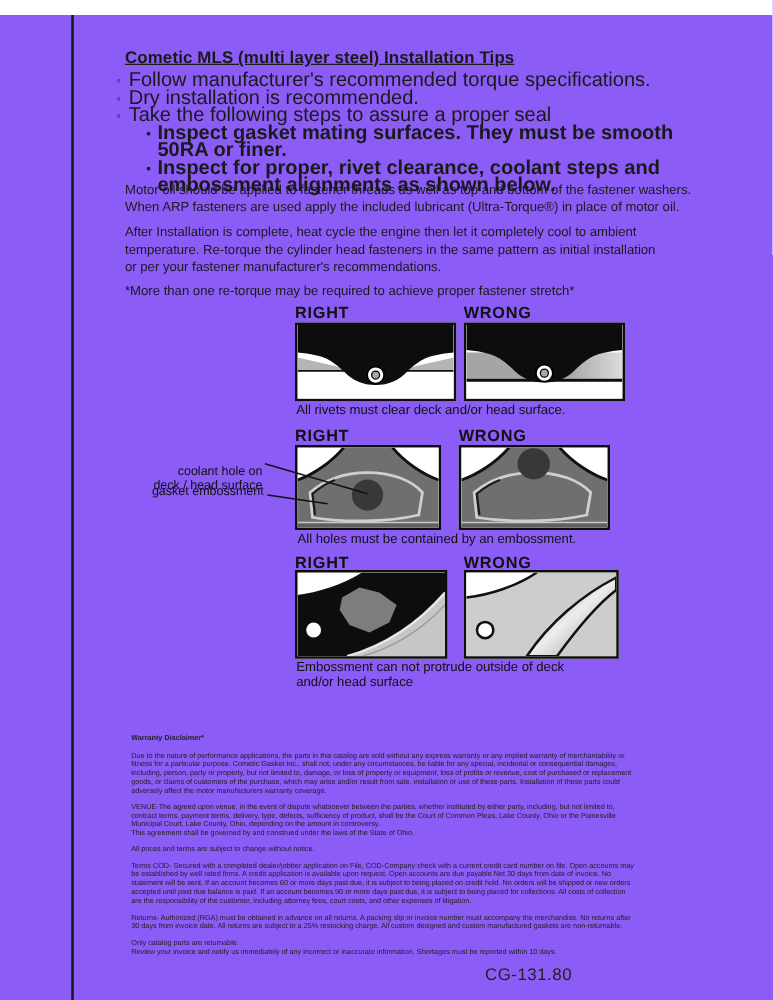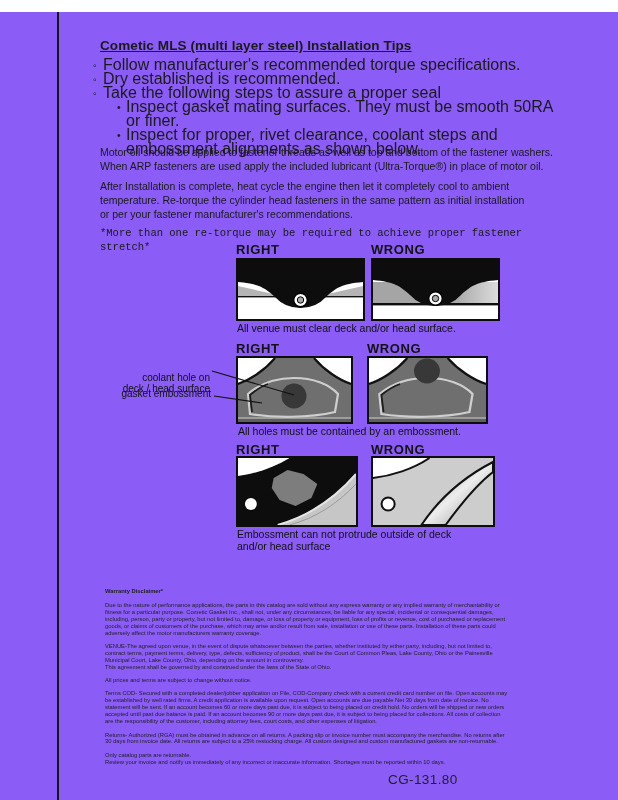--- a/index.html
+++ b/index.html
@@ -9,27 +9,27 @@
     font-family:"Liberation Sans", sans-serif; color:#1a1a1a; overflow:hidden;margin-top:12px;
   }
   .fold-line { position:absolute; left:57px; top:0; width:1.5px; height:789px; background:#161616; }
   .title {
     position:absolute; left:100px; top:26px; font-size:13.5px; font-weight:bold;
     text-decoration:underline; letter-spacing:0.1px;
   }
   .tips { position:absolute; left:93px; top:46px; width:470px; font-size:16px; line-height:14px; }
   .bullet { position:relative; padding-left:10px; }
   .bullet::before { content:"◦"; position:absolute; left:0; top:0; font-size:10.5px; }
-  .sub-bullet { position:relative; margin-left:24px; padding-left:9px; }
+  .sub-bullet { position:relative; margin-left:24px; padding-left:9px;font-weight:bold; }
   .sub-bullet::before { content:"•"; position:absolute; left:0; top:0; font-size:10.5px; }
   .diesel-heading { position:absolute; left:100px; top:115px; font-size:12.5px; font-weight:bold; }
   .para { position:absolute; left:100px; width:460px; font-size:10.5px; line-height:14px; white-space:pre-line; }
   .para-1 { top:133px; }
   .para-2 { top:167px; }
-  .note { top:214px;font-family:Liberation Mono, monospace; }
+  .note { top:214px; }
 
   .diag-label-rw { position:absolute; font-size:13px; font-weight:600; letter-spacing:0.6px; text-align:left; color:#111; }
   .diag-box { position:absolute; border:2px solid #0d0d0d; background:#fff; overflow:hidden; }
   .diag-box svg { display:block; width:100%; height:100%; }
   .caption { position:absolute; font-size:10.5px; line-height:11.5px; color:#111; white-space:pre-line; }
   .callout { position:absolute; font-size:10px; line-height:11px; text-align:right; color:#111; white-space:pre-line; }
   .pointer-overlay { position:absolute; left:205px; top:350px; width:95px; height:50px; z-index:5; }
 
   .legal { position:absolute; left:105px; top:576px; width:416px; font-size:5.8px; line-height:6.9px; color:#1f1f1f; }
   .legal .lg-head { font-weight:bold; margin-bottom:7px; }
@@ -41,21 +41,21 @@
 <body>
 
 <div class="page">
 
   <div class="fold-line"></div>
 
   <div class="title">Cometic MLS (multi layer steel) Installation Tips</div>
 
   <div class="tips">
     <div class="bullet">Follow manufacturer's recommended torque specifications.</div>
-    <div class="bullet">Dry established is recommended.</div>
+    <div class="bullet">Dry installation is recommended.</div>
     <div class="bullet">Take the following steps to assure a proper seal</div>
     <div class="sub-bullet">Inspect gasket mating surfaces.  They must be smooth 50RA or finer.</div>
     <div class="sub-bullet">Inspect for proper, rivet clearance, coolant steps and embossment alignments as shown below.</div>
   </div>
 
   <div class="para para-1">Motor oil should be applied to fastener threads as well as top and bottom of the fastener washers.
 When ARP fasteners are used apply the included lubricant (Ultra-Torque®) in place of motor oil.</div>
   <div class="para para-2">After Installation is complete, heat cycle the engine then let it completely cool to ambient
 temperature. Re-torque the cylinder head fasteners in the same pattern as initial installation
 or per your fastener manufacturer's recommendations.</div>
@@ -85,21 +85,21 @@
       </defs>
       <rect x="0" y="0" width="125" height="59" fill="#ffffff"></rect>
       <rect x="0" y="22" width="62" height="21" fill="#a5a5a5"></rect>
       <rect x="62" y="22" width="63" height="21" fill="url(#gw1)"></rect>
       <rect x="0" y="43" width="125" height="2.4" fill="#0d0d0d"></rect>
       <path d="M0,0 H125 V20 C103,22 98,26 88,35 Q78,46 62.5,46 Q47,46 37,35 C27,26 22,22 0,20 Z" fill="#0d0d0d"></path>
       <circle cx="62.5" cy="38.5" r="6.8" fill="#ffffff" stroke="#000" stroke-width="1.4"></circle>
       <circle cx="62.5" cy="38.5" r="3.2" fill="#a8a8a8" stroke="#000" stroke-width="1"></circle>
     </svg>
   </div>
-  <div class="caption" style="left:237px;top:311px;">All venue must clear deck and/or head surface.</div>
+  <div class="caption" style="left:237px;top:311px;">All rivets must clear deck and/or head surface.</div>
 
   <div class="diag-label-rw" style="left:236px;top:329px;width:117px;">RIGHT</div>
   <div class="diag-label-rw" style="left:367px;top:329px;width:121px;">WRONG</div>
 
   <div class="callout" style="right:408px;top:360px;">coolant hole on
 deck / head surface</div>
   <div class="callout" style="right:407px;top:376px;text-align:right;">gasket embossment</div>
   <svg class="pointer-overlay" viewBox="0 0 95 50">
     <line x1="7" y1="9" x2="89" y2="33" stroke="#111" stroke-width="1.1"></line>
     <line x1="9" y1="34" x2="57" y2="41" stroke="#111" stroke-width="1.1"></line>

